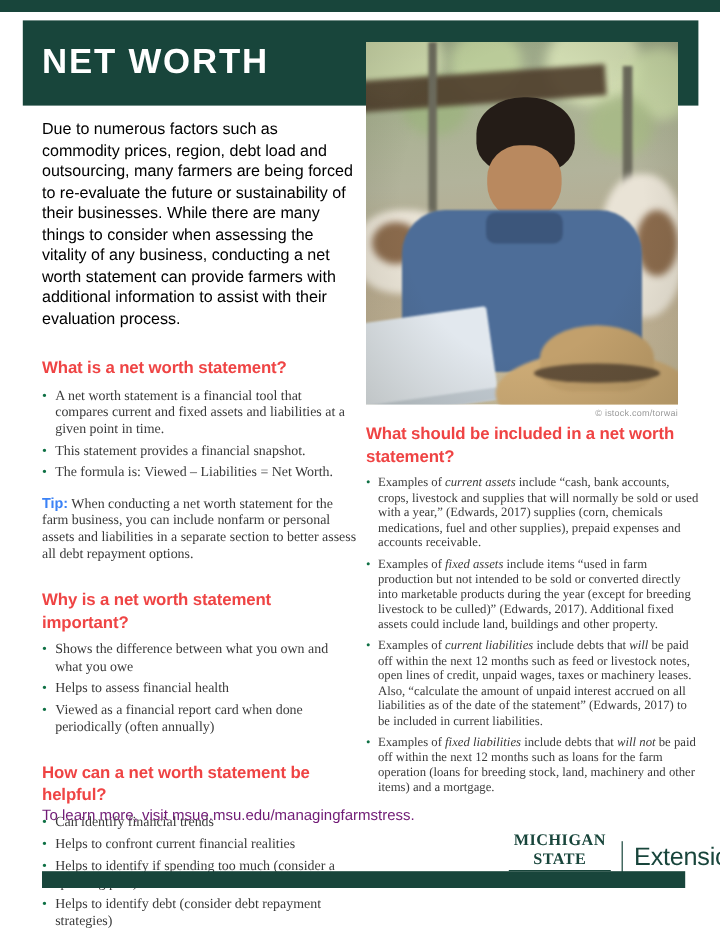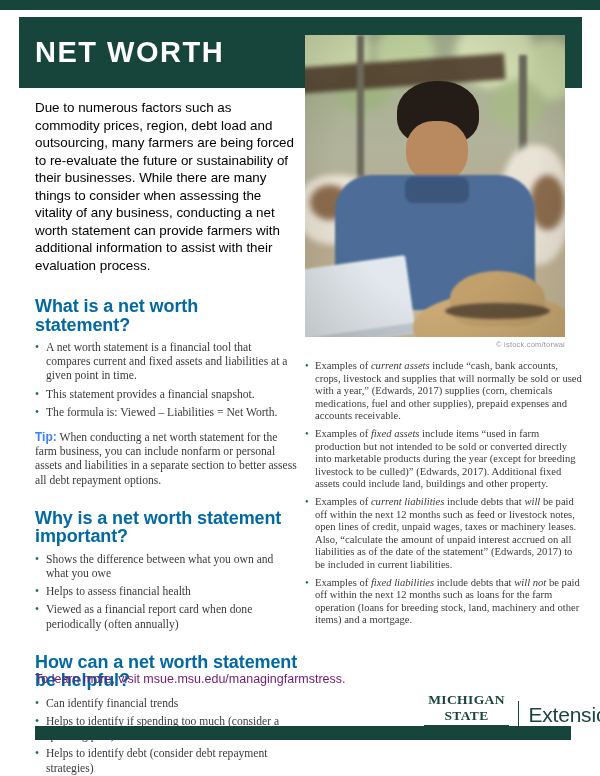--- a/index.html
+++ b/index.html
@@ -42,21 +42,21 @@
   .vignette { inset: 0; background: radial-gradient(ellipse at 50% 45%, rgba(0,0,0,0) 55%, rgba(40,40,20,.18) 100%); }
   .caption {
     position: absolute; left: 305px; top: 340px; width: 260px; text-align: right;
     font-size: 7.5px; color: #999; letter-spacing: .2px;
   }
   
   .left-col  { position: absolute; left: 35px;  top: 99px;  width: 263px; }
   .right-col { position: absolute; left: 305px; top: 352px; width: 278px; }
   .intro { font-size: 13.4px; line-height: 17.5px; color: #000000; margin: 0; }
   h2.green {
-    color: #0369a1; font-size: 18px; line-height: 18.5px; font-weight: 700; margin: 0;
+    color: #ef4444; font-size: 14px; line-height: 18.5px; font-weight: 700; margin: 0;
     letter-spacing: -0.1px;
   }
   .sec { margin-top: 21px; }
   .sec-first { margin-top: 23px; }
   ul.bullets {
     list-style: none; margin: 7px 0 0; padding: 0;
     font-family: "Liberation Serif", serif; font-size: 11.6px; line-height: 14.2px; color: #3a3a3a;
   }
   ul.bullets li { position: relative; padding-left: 11px; margin-bottom: 4px; }
   ul.bullets li::before { content: "•"; position: absolute; left: 0; top: 0; color: #0E7044; }
@@ -144,28 +144,30 @@
           <li><span>Shows the difference between what you own and what you owe</span></li>
           <li><span>Helps to assess financial health</span></li>
           <li><span>Viewed as a financial report card when done periodically (often annually)</span></li>
         </ul>
     </div>
 
     <div class="sec">
       <h2 class="green">How can a net worth statement be helpful?</h2>
       <ul class="bullets">
           <li><span>Can identify financial trends</span></li>
+          <li><span>Helps to confront current financial realities</span></li>
           <li><span>Helps to identify if spending too much (consider a spending plan)</span></li>
           <li><span>Helps to identify debt (consider debt repayment strategies)</span></li>
         </ul>
     </div>
   </div>
 
   <div class="right-col">
     <div>
+      <h2 class="green">What should be included in a net worth statement?</h2>
       <ul class="bullets">
           <li><span>Examples of </span><span class="it">current assets</span><span> include “cash, bank accounts, crops, livestock and supplies that will normally be sold or used with a year,” (Edwards, 2017) supplies (corn, chemicals medications, fuel and other supplies), prepaid expenses and accounts receivable.</span></li>
           <li><span>Examples of </span><span class="it">fixed assets</span><span> include items “used in farm production but not intended to be sold or converted directly into marketable products during the year (except for breeding livestock to be culled)” (Edwards, 2017). Additional fixed assets could include land, buildings and other property.</span></li>
           <li><span>Examples of </span><span class="it">current liabilities</span><span> include debts that </span><span class="it">will</span><span> be paid off within the next 12 months such as feed or livestock notes, open lines of credit, unpaid wages, taxes or machinery leases. Also, “calculate the amount of unpaid interest accrued on all liabilities as of the date of the statement” (Edwards, 2017) to be included in current liabilities.</span></li>
           <li><span>Examples of </span><span class="it">fixed liabilities</span><span> include debts that </span><span class="it">will not</span><span> be paid off within the next 12 months such as loans for the farm operation (loans for breeding stock, land, machinery and other items) and a mortgage.</span></li>
         </ul>
     </div>
   </div>
 
   <div class="footer-text">To learn more, visit msue.msu.edu/managingfarmstress.</div>

